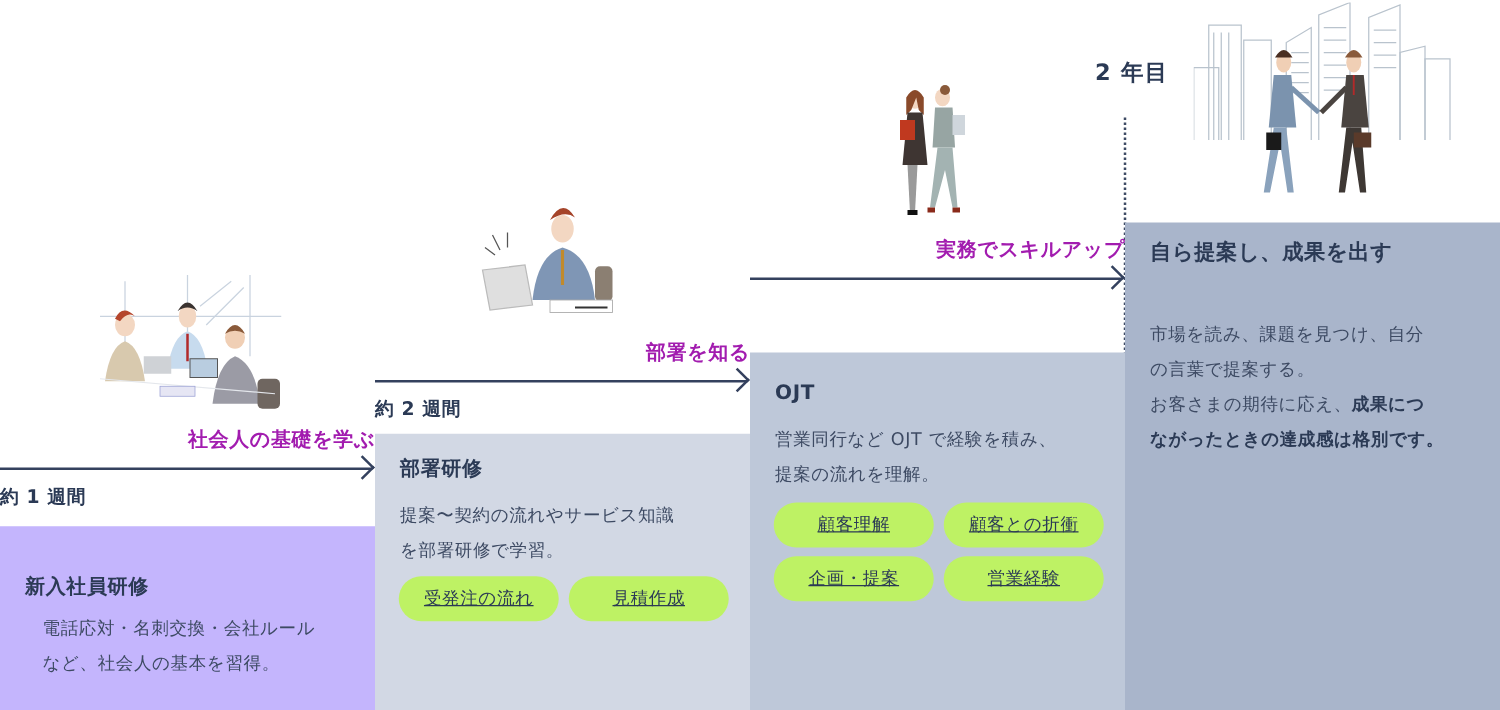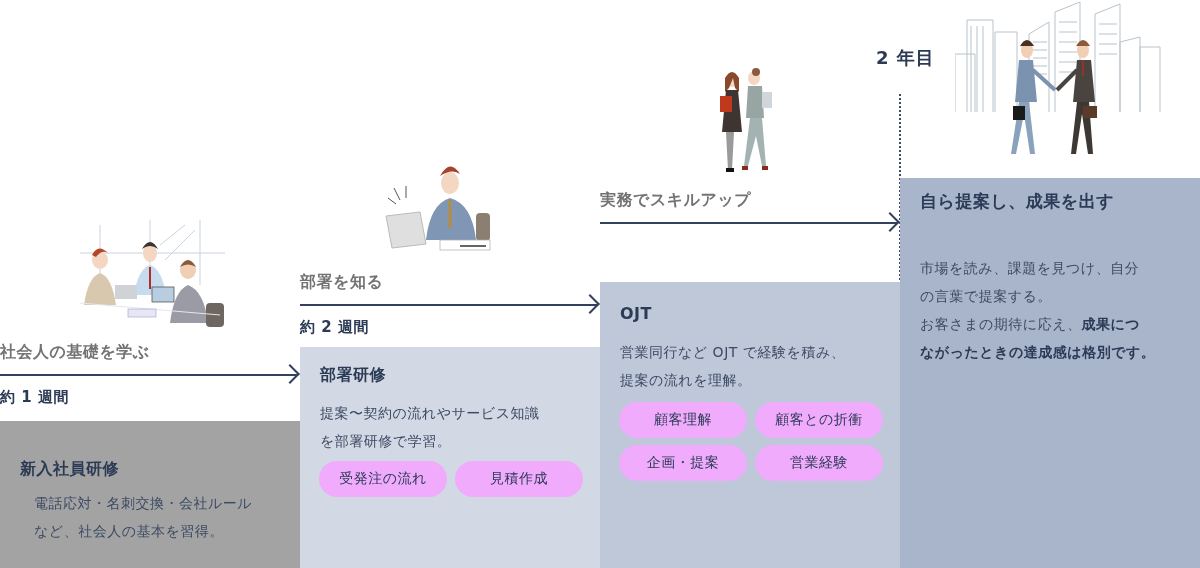--- a/index.html
+++ b/index.html
@@ -1,49 +1,49 @@
 <!DOCTYPE html>
 <html><head>
 <meta charset="utf-8">
 <style>
   * { box-sizing: border-box; margin: 0; padding: 0; }
   html, body { width: 1200px; height: 568px; overflow: hidden; background: #ffffff; }
   body { font-family: "DejaVu Sans", "Liberation Sans", sans-serif; color: #2b3a55; position: relative; }
 
   .block { position: absolute; width: 300px; }
-  .b1 { left: 0; top: 421px; height: 147px; background: #a3a3a3; }
+  .b1 { left: 0; top: 421px; height: 147px; background: #c4b5fd; }
   .b2 { left: 300px; top: 347px; height: 221px; background: #d2d8e4; }
   .b3 { left: 600px; top: 282px; height: 298px; background: #bec8d9; }
   .b4 { left: 900px; top: 178px; height: 390px; background: #a9b5cb; }
 
   .block-title { position: absolute; left: 20px; font-size: 16px; font-weight: bold; color: #2b3a55; letter-spacing: 0.5px; }
   .block-desc { position: absolute; left: 20px; font-size: 14px; line-height: 28px; color: #3d4a63; letter-spacing: 0.5px; white-space: nowrap; }
   .block-desc b { font-weight: bold; color: #2b3a55; }
 
   .b1 .block-title { top: 38px; }
   .b1 .block-desc { top: 68px; margin-left: 14px; }
   .b2 .block-title { top: 18px; }
   .b2 .block-desc { top: 52px; }
   .b3 .block-title { top: 22px; }
   .b3 .block-desc { top: 56px; }
   .b4 .block-title { top: 12px; font-size: 17px; }
   .b4 .block-desc { top: 76px; line-height: 28px; }
 
   .tags { position: absolute; left: 19px; display: grid; grid-template-columns: 128px 128px; gap: 7px 8px; }
   .b2 .tags { top: 114px; }
   .b3 .tags { top: 120px; }
-  .tag { height: 36px; border-radius: 18px; background: #f0abfc; display: flex; align-items: center; justify-content: center; font-size: 14px; color: #2b3a55; letter-spacing: 0.5px; cursor: pointer; }
+  .tag { height: 36px; border-radius: 18px; background: #bef264; display: flex; align-items: center; justify-content: center; font-size: 14px; color: #2b3a55; letter-spacing: 0.5px; cursor: pointer; text-decoration: underline; }
 
   .arrow { position: absolute; height: 2px; background: #34415e; }
   .arrow::after { content: ""; position: absolute; right: 0; top: -7px; width: 12px; height: 12px; border-top: 2px solid #34415e; border-right: 2px solid #34415e; transform: rotate(45deg); transform-origin: center; right: 1px; }
   .a1 { left: 0; top: 374px; width: 298px; }
   .a2 { left: 300px; top: 304px; width: 298px; }
   .a3 { left: 600px; top: 222px; width: 298px; }
 
-  .step-label { position: absolute; width: 300px; text-align: left; font-size: 16px; font-weight: bold; color: #737373; letter-spacing: 0.5px; }
+  .step-label { position: absolute; width: 300px; text-align: right; font-size: 16px; font-weight: bold; color: #a21caf; letter-spacing: 0.5px; }
   .duration { position: absolute; width: 300px; text-align: left; font-size: 15px; font-weight: bold; color: #2b3a55; letter-spacing: 0.5px; }
 
   .dotted { position: absolute; left: 899px; top: 94px; height: 474px; border-left: 2px dotted #3d4a63; }
   .year-label { position: absolute; left: 876px; top: 46px; font-size: 18px; font-weight: bold; color: #2b3a55; letter-spacing: 1px; }
 
   .illus { position: absolute; }
 </style>
 </head>
 <body>
 

